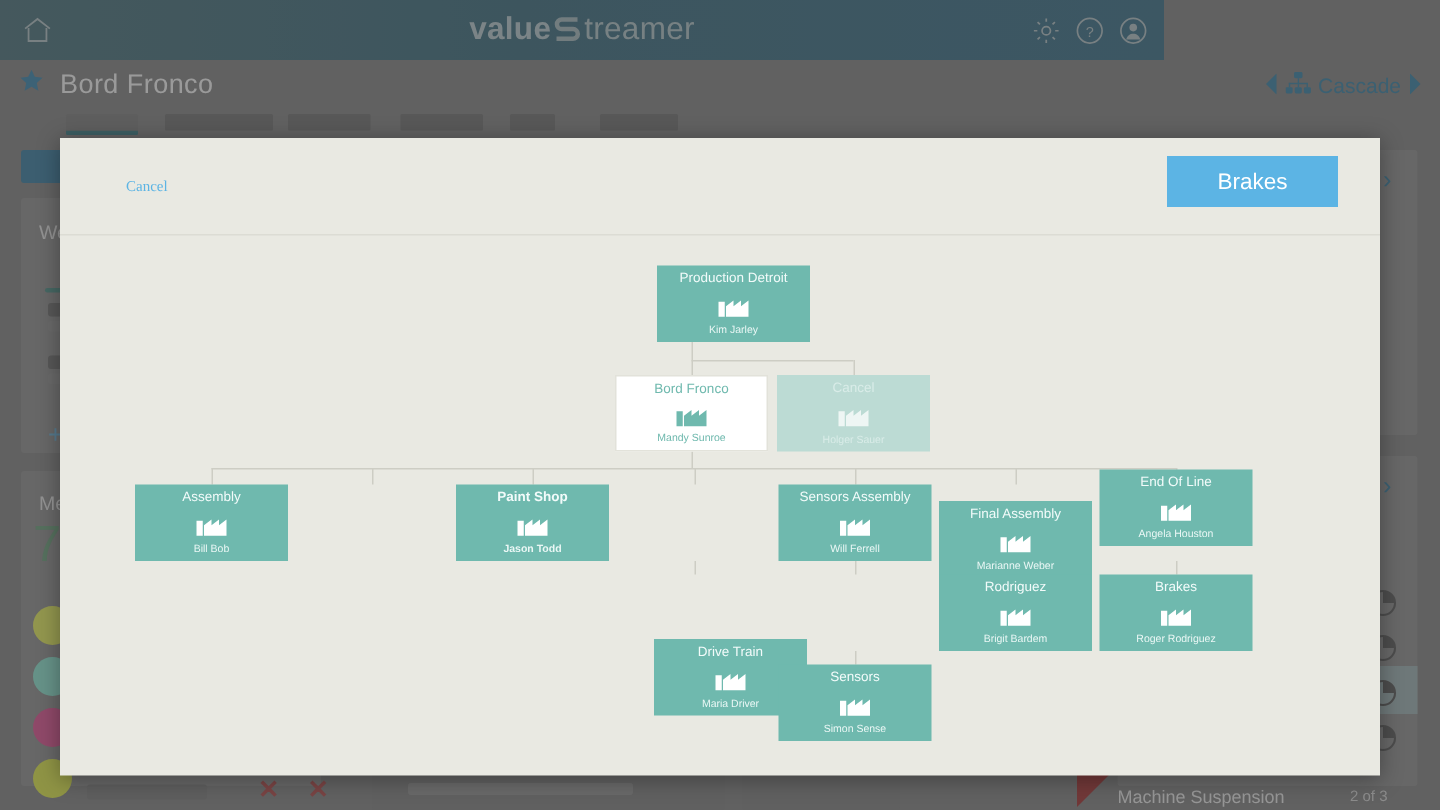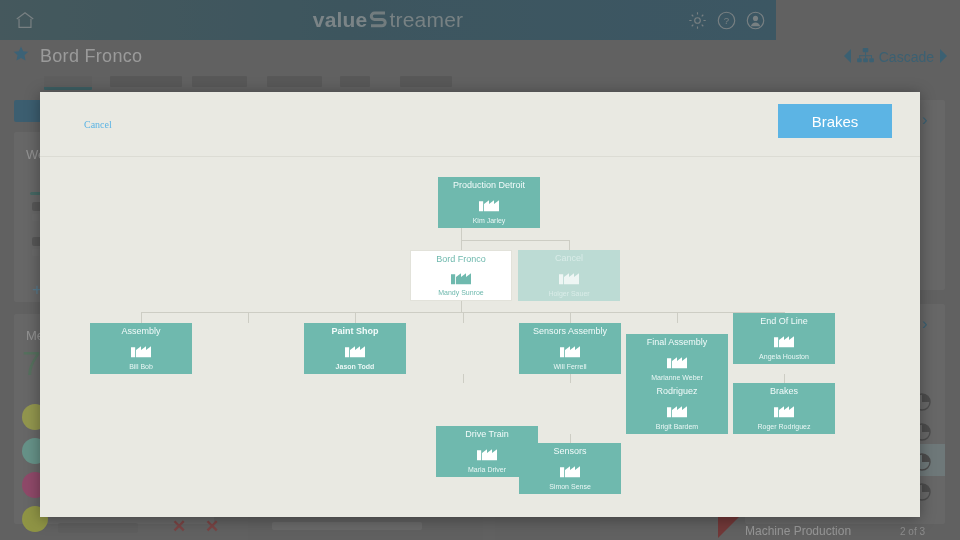--- a/index.html
+++ b/index.html
@@ -275,21 +275,21 @@
           </svg>
       </div>
 
       <div class="ph-bar" style="left:58px;top:431px;width:80px;height:10px;background:#6b6b6b;"></div>
       <span class="redx" style="left:172px;top:424px;">✕</span>
       <span class="redx" style="left:205px;top:424px;">✕</span>
       <div class="card-strip" style="left:248px;top:422px;width:235px;height:26px;"></div>
       <div class="ph-bar" style="left:272px;top:430px;width:150px;height:8px;background:#7f7f7f;"></div>
       <div class="card-strip" style="left:495px;top:422px;width:105px;height:26px;"></div>
       <div class="tri-red" style="left:718px;top:424px;"></div>
-      <span class="ph-text" style="left:745px;top:432px;font-size:12px;color:#cfcfcf;">Machine Production</span>
+      <span class="ph-text" style="left:745px;top:432px;font-size:12px;color:#cfcfcf;">Machine Suspension</span>
       <span class="ph-text" style="left:900px;top:434px;font-size:10px;color:#bdbdbd;">2 of 3</span>
     </div>
 
     <div class="scrim"></div>
   </div>
 
   <div class="modal">
 
     <div class="modal-header">
       <button class="cancel-btn">Cancel</button>

